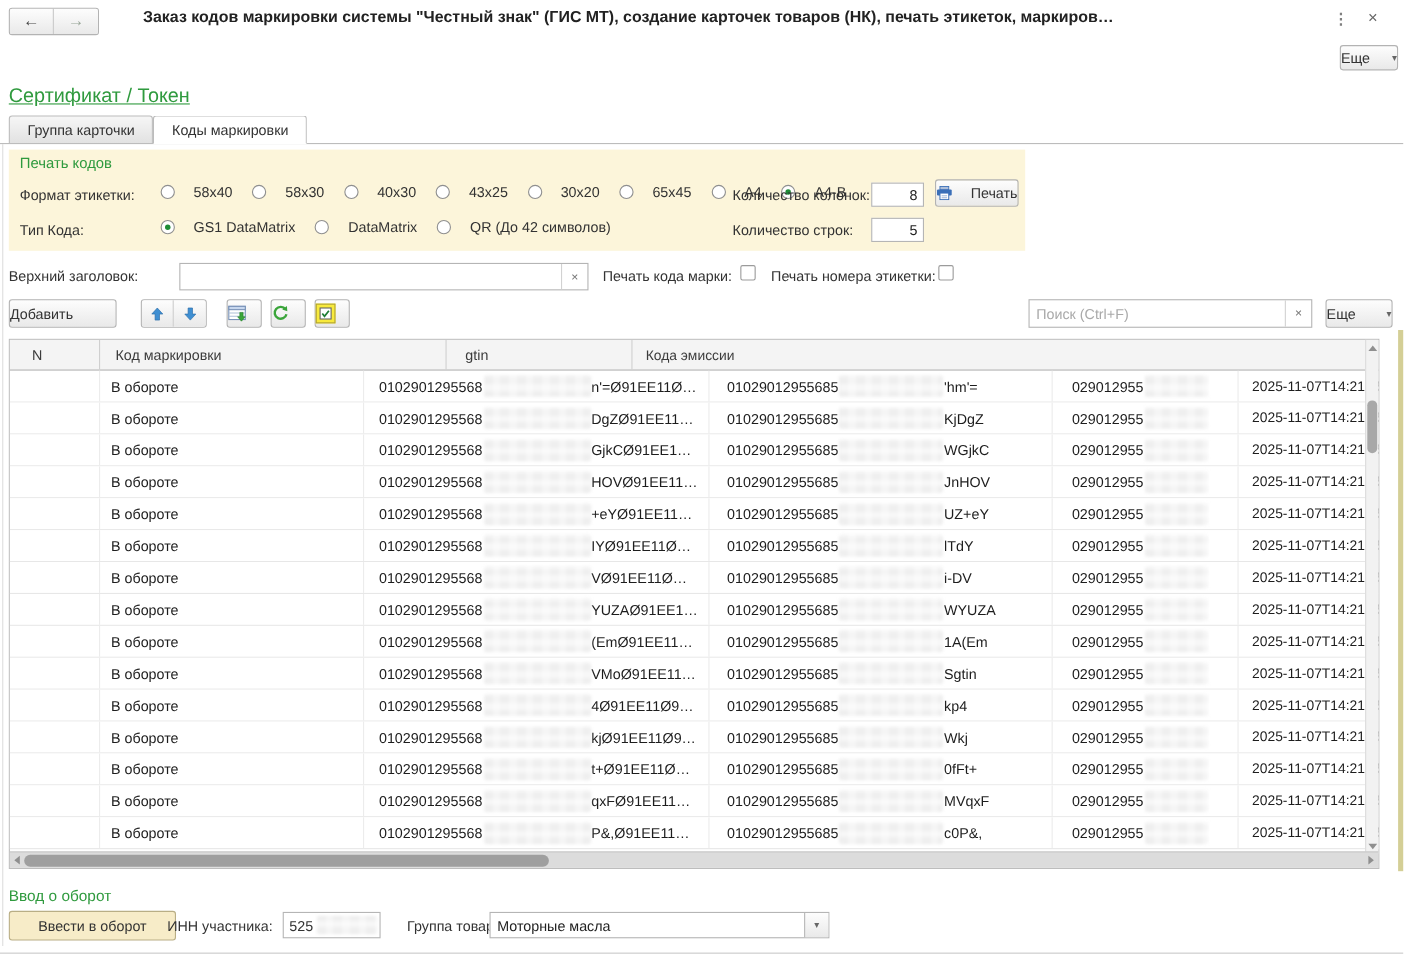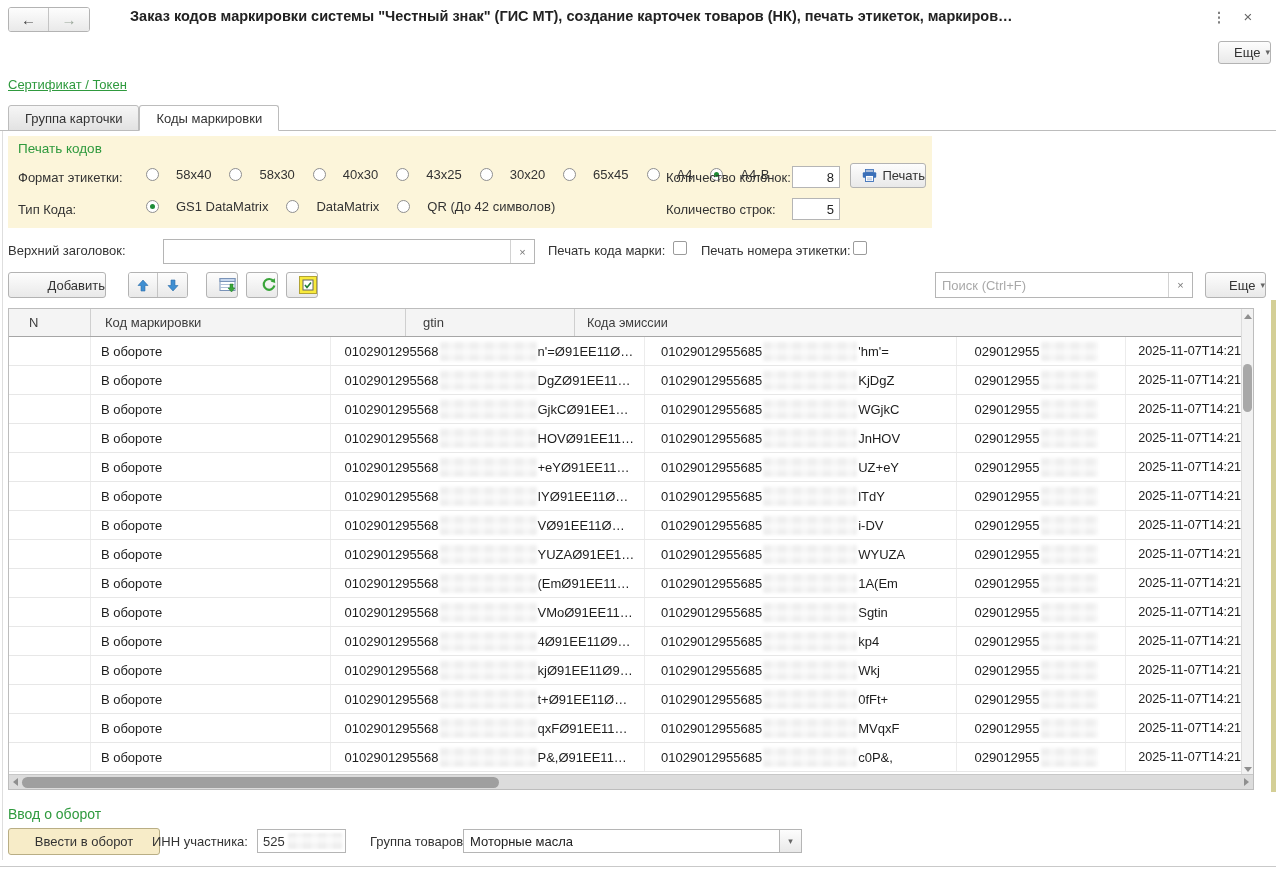--- a/index.html
+++ b/index.html
@@ -1,37 +1,37 @@
 <!DOCTYPE html>
 <html><head>
 <meta charset="utf-8">
 <style>
   *{box-sizing:border-box;margin:0;padding:0}
   html,body{background:#fff}
   body{font-family:"Liberation Sans",sans-serif;font-size:13px;color:#333}
   .app{position:relative;width:1276px;height:873px;background:#fff;overflow:hidden}
 
   
-  .btn{display:inline-flex;align-items:center;justify-content:flex-end;gap:5px;
+  .btn{display:inline-flex;align-items:center;justify-content:space-between;gap:5px;
        border:1px solid #b3b3b3;border-radius:3px;background:linear-gradient(#fdfdfd,#e9e9e9);
        color:#333;cursor:default;font-size:13px}
   .caret{font-size:9px;color:#666;line-height:1}
 
   
   .navgroup{position:absolute;left:8px;top:7px;display:flex;border:1px solid #b3b3b3;border-radius:3px;overflow:hidden}
   .navbtn{width:40px;height:23px;display:flex;align-items:center;justify-content:center;background:linear-gradient(#fdfdfd,#e9e9e9);font-size:15px}
   .navbtn.back{color:#444;border-right:1px solid #c4c4c4}
   .navbtn.fwd{color:#9aa79a}
   .win-title{position:absolute;left:130px;top:8px;width:1072px;font-size:14.5px;font-weight:700;color:#222;
              white-space:nowrap;overflow:hidden}
   .dots{position:absolute;left:1211px;top:7px;width:16px;height:20px;display:flex;align-items:center;justify-content:center;color:#808080;font-size:14px;font-weight:700}
   .close{position:absolute;left:1239px;top:6px;width:18px;height:20px;display:flex;align-items:center;justify-content:center;color:#666;font-size:15px}
   .top-more{position:absolute;left:1218px;top:41px;width:53px;height:23px}
 
-  .cert-link{position:absolute;left:8px;top:77px;font-size:13px;color:#2f9a3e;text-decoration:underline;cursor:pointer}
+  .cert-link{position:absolute;left:8px;top:77px;font-size:18px;color:#2f9a3e;text-decoration:underline;cursor:pointer}
 
   
   .tabstrip{position:absolute;left:0;top:104px;width:1276px;height:27px;border-bottom:1px solid #bcbcbc;display:flex;align-items:flex-end}
   .tab{height:26px;display:inline-flex;align-items:center;padding:0 16px;border:1px solid #bcbcbc;border-radius:3px 3px 0 0;
        background:linear-gradient(#f6f6f6,#e2e2e2);margin-bottom:-1px;color:#333}
   .tab.first{margin-left:8px}
   .tab.active{background:#fff;border-bottom:1px solid #fff;z-index:2}
   .page-left{position:absolute;left:2px;top:131px;width:1px;height:729px;background:#dedede}
 
   
@@ -92,21 +92,21 @@
   .tri-right{width:0;height:0;border-top:4px solid transparent;border-bottom:4px solid transparent;border-left:5px solid #8f8f8f}
   .hscroll{position:absolute;left:0;bottom:0;width:1244px;height:15px;background:#dcdcdc;border-top:1px solid #c7c7c7;display:flex;align-items:center}
   .hthumb{position:absolute;left:13px;top:2px;width:477px;height:11px;background:#9f9f9f;border-radius:6px}
   .harrow{width:13px;height:15px;display:flex;align-items:center;justify-content:center}
   .side-stripe{position:absolute;left:1271px;top:300px;width:5px;height:492px;background:#d4cf96}
 
   
   .footer-title{position:absolute;left:8px;top:806px;color:#2f9a3e;font-size:14px}
   .enter-btn{position:absolute;left:8px;top:828px;width:152px;height:27px;background:#f7ecc8;border:1px solid #b9ae85;border-radius:3px;display:flex;align-items:center;justify-content:center;color:#333}
   .inn-field{position:absolute;left:257px;top:829px;width:89px;height:24px;padding-left:5px;align-items:center;gap:2px}
-  .combo{position:absolute;left:463px;top:829px;width:339px;height:24px}
+  .combo{position:absolute;left:445px;top:829px;width:309px;height:24px}
   .combo .val{flex:1;padding-left:6px;color:#222;white-space:nowrap;overflow:hidden}
   .combo .drop{width:22px;align-self:stretch;border-left:1px solid #b5b5b5;background:linear-gradient(#fdfdfd,#e9e9e9);display:flex;align-items:center;justify-content:center}
   .bottom-line{position:absolute;left:0;top:866px;width:1276px;height:1px;background:#c9c9c9}
 </style>
 </head>
 <body>
 
 <div class="app">
 
   <div class="navgroup">

